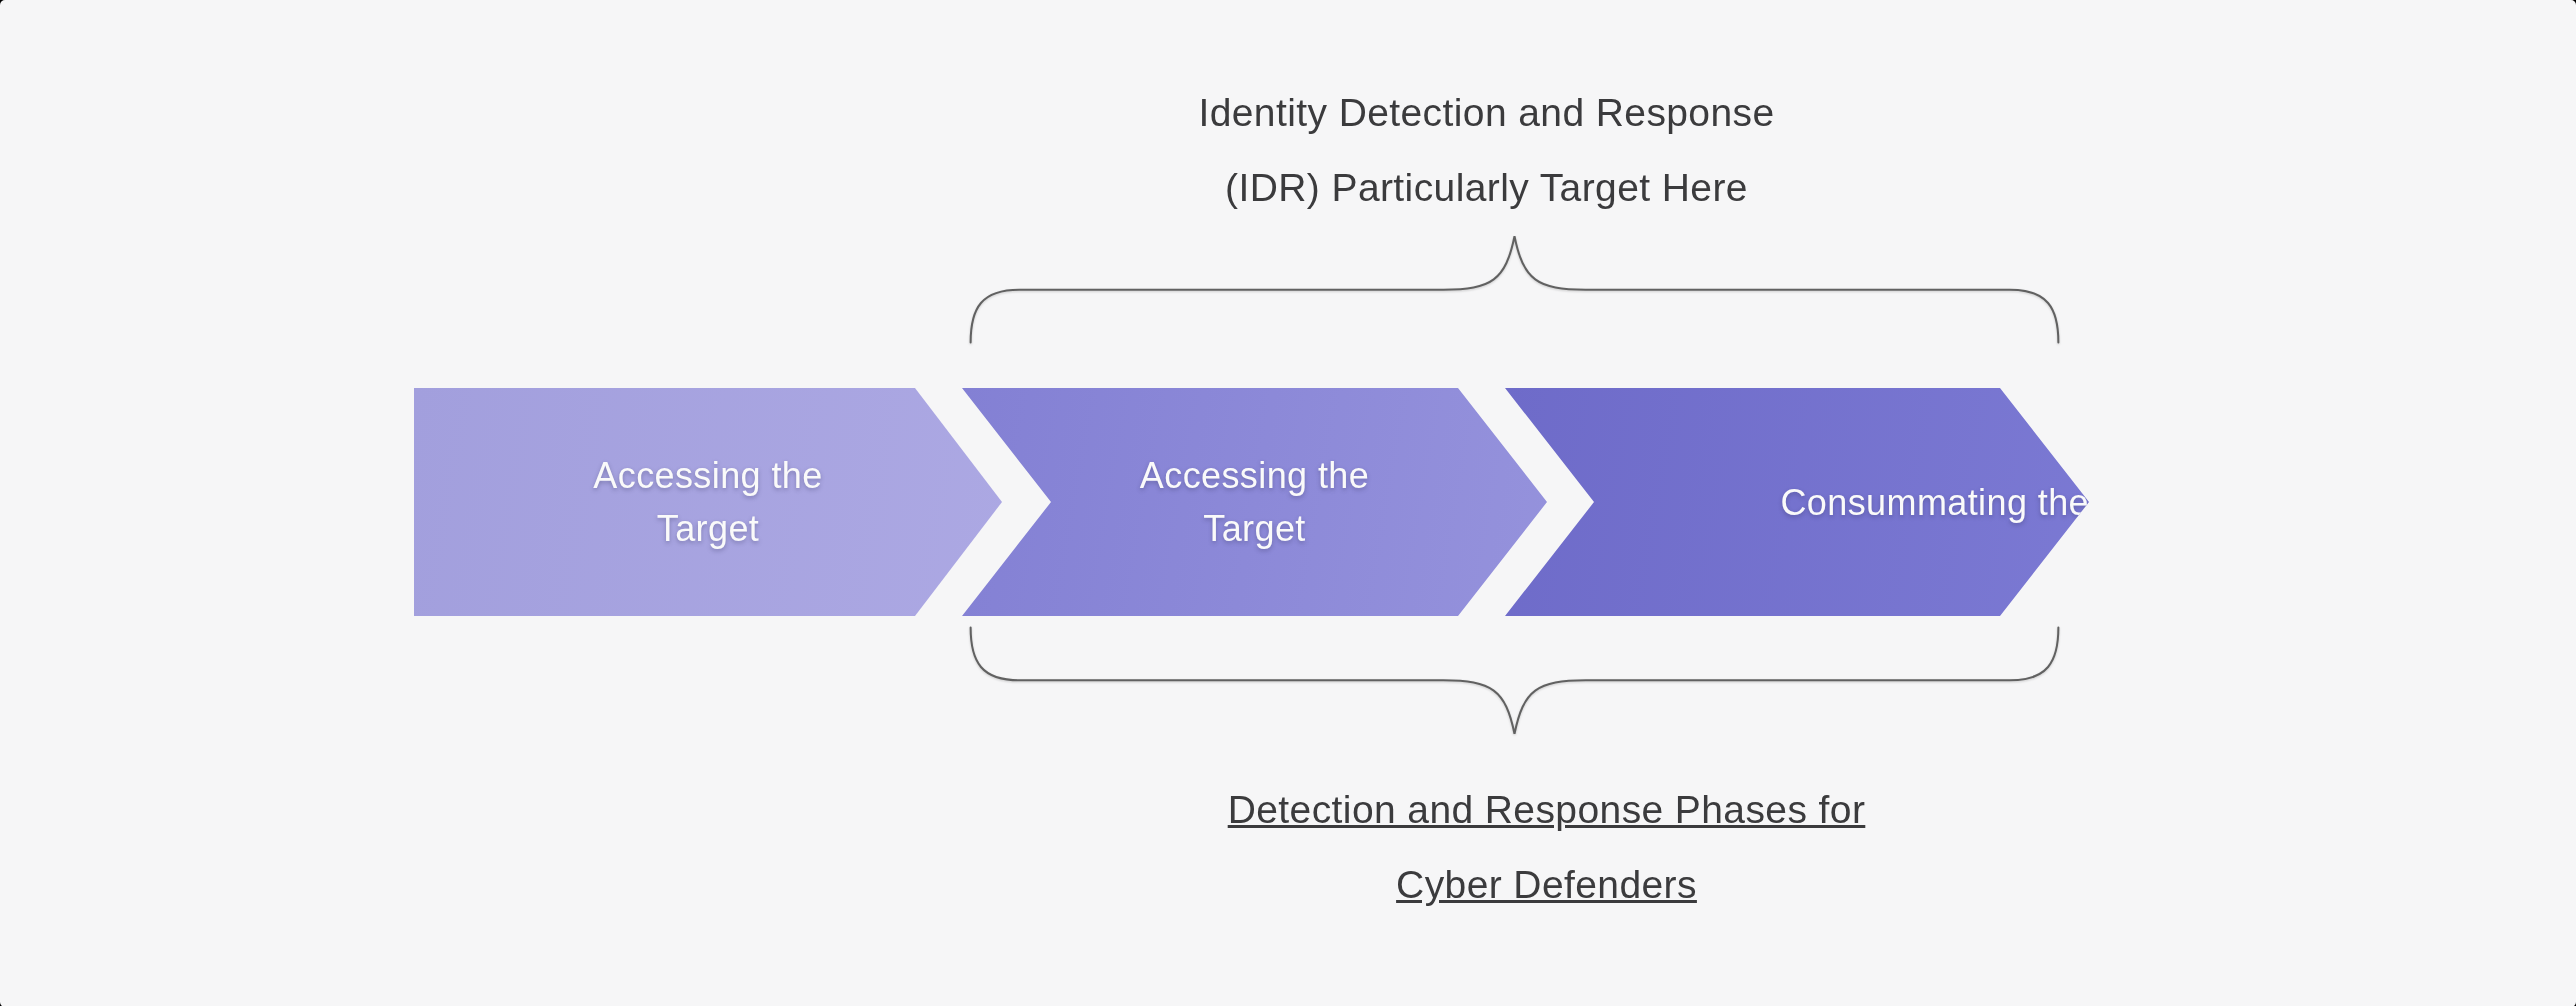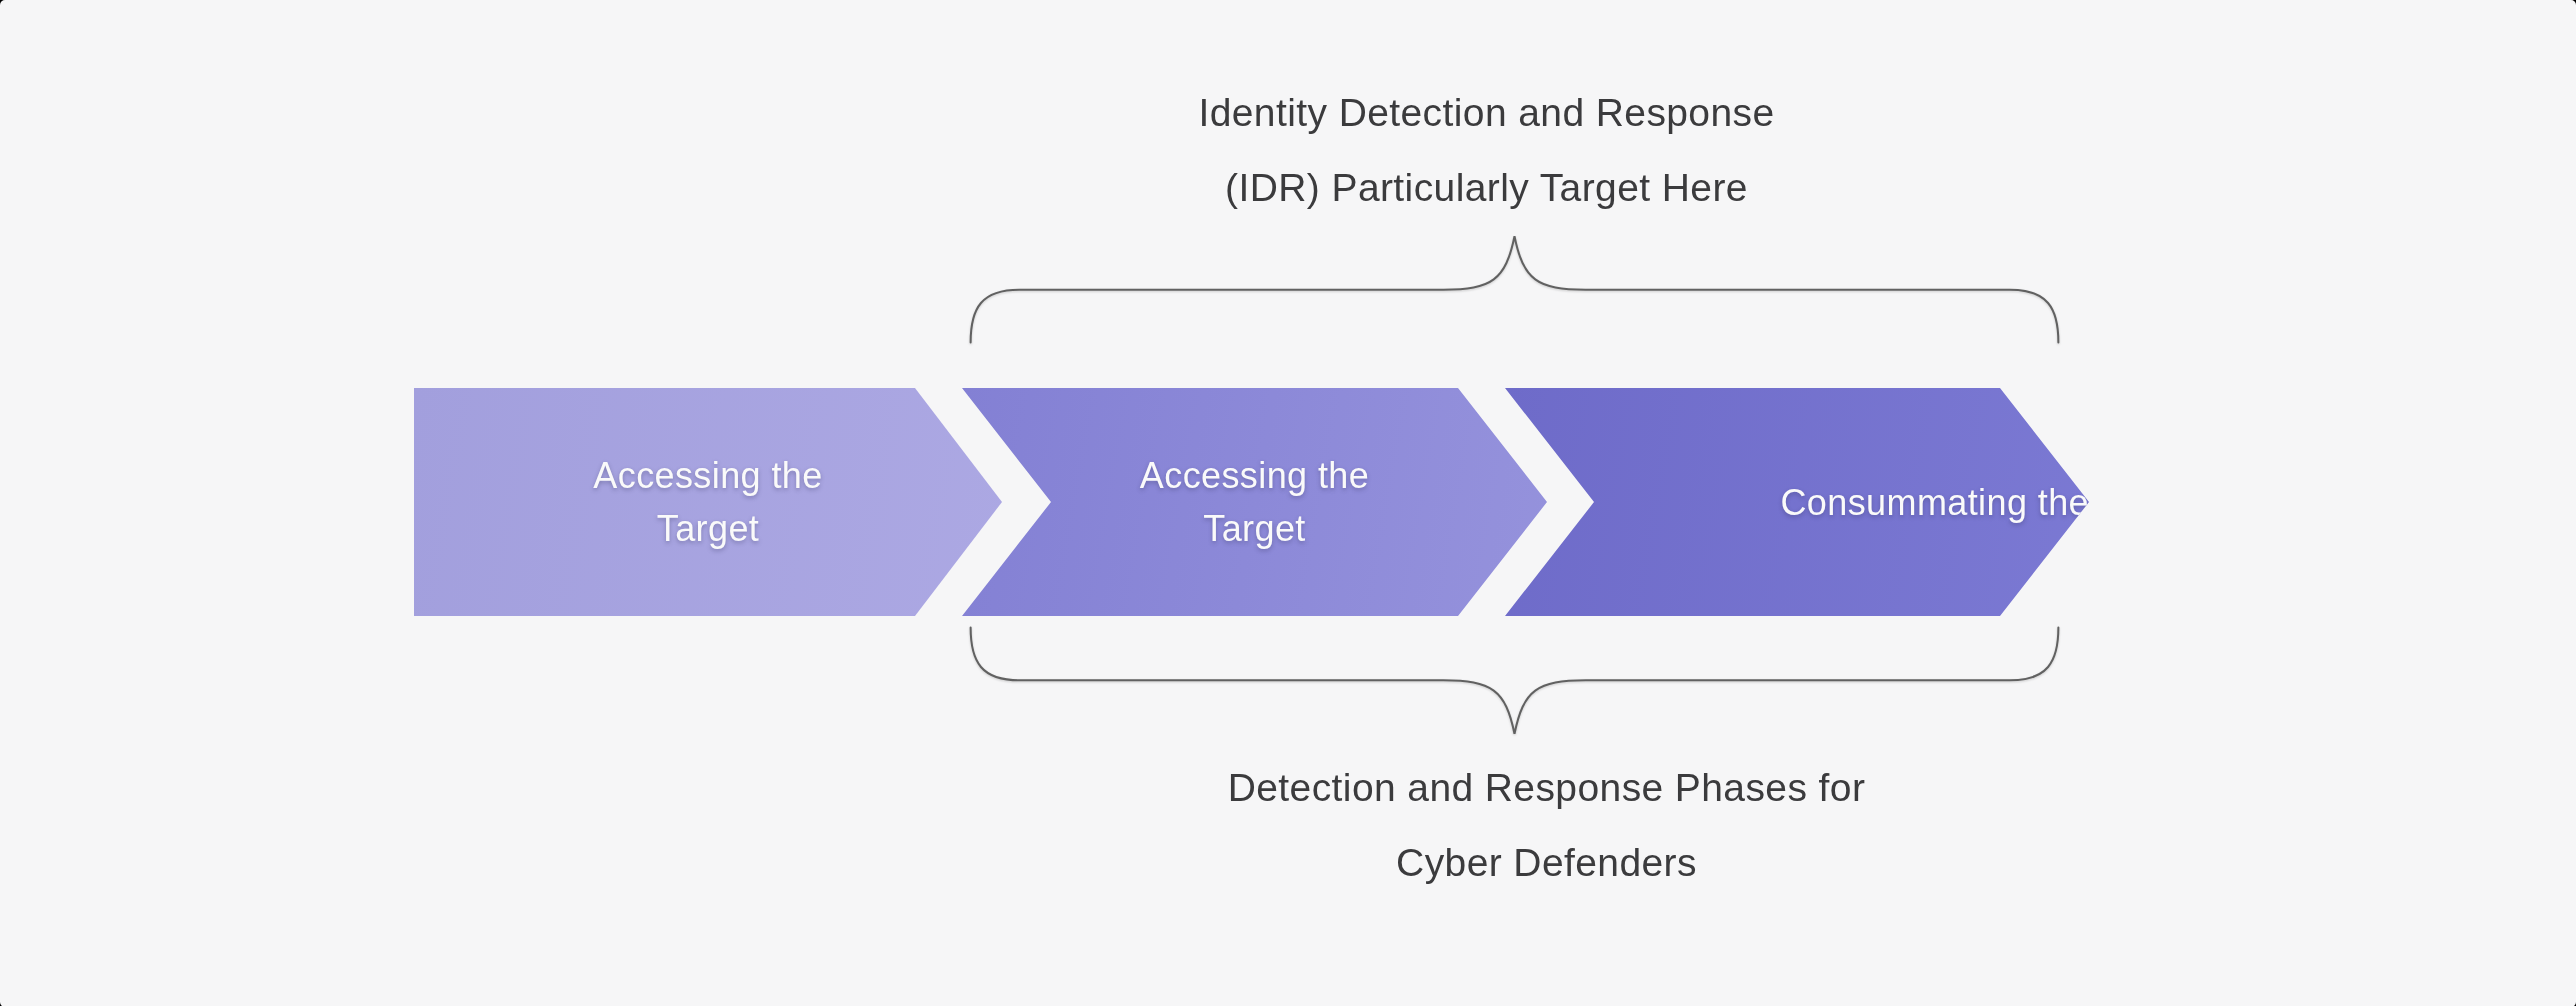--- a/index.html
+++ b/index.html
@@ -25,21 +25,21 @@
   .caption {
     position: absolute;
     width: 973px;
     text-align: center;
     color: var(--caption-color, #3b3b3d);
     font-size: 39px;
     line-height: 75px;
     letter-spacing: 0.4px;
   }
   .caption-top { left: 1000px; top: 75px; }
-  .caption-bottom { left: 1060px; top: 750px; }
+  .caption-bottom { left: 1060px; top: 772px; text-decoration: underline; }
 
   .brace {
     position: absolute;
     width: 1091px;
     height: 111px;
     filter: drop-shadow(0 1.6px 0.8px rgba(0,0,0,0.18));
   }
   .brace path {
     fill: none;
     stroke: var(--brace-color, #616161);

